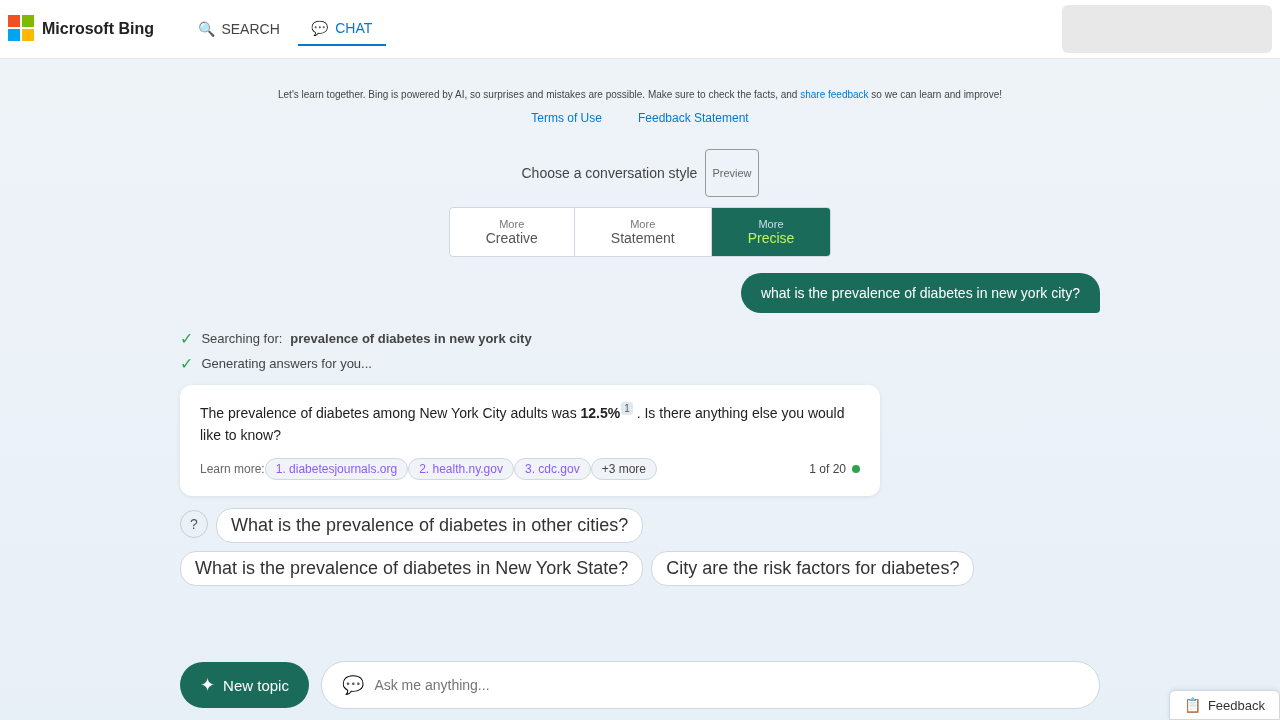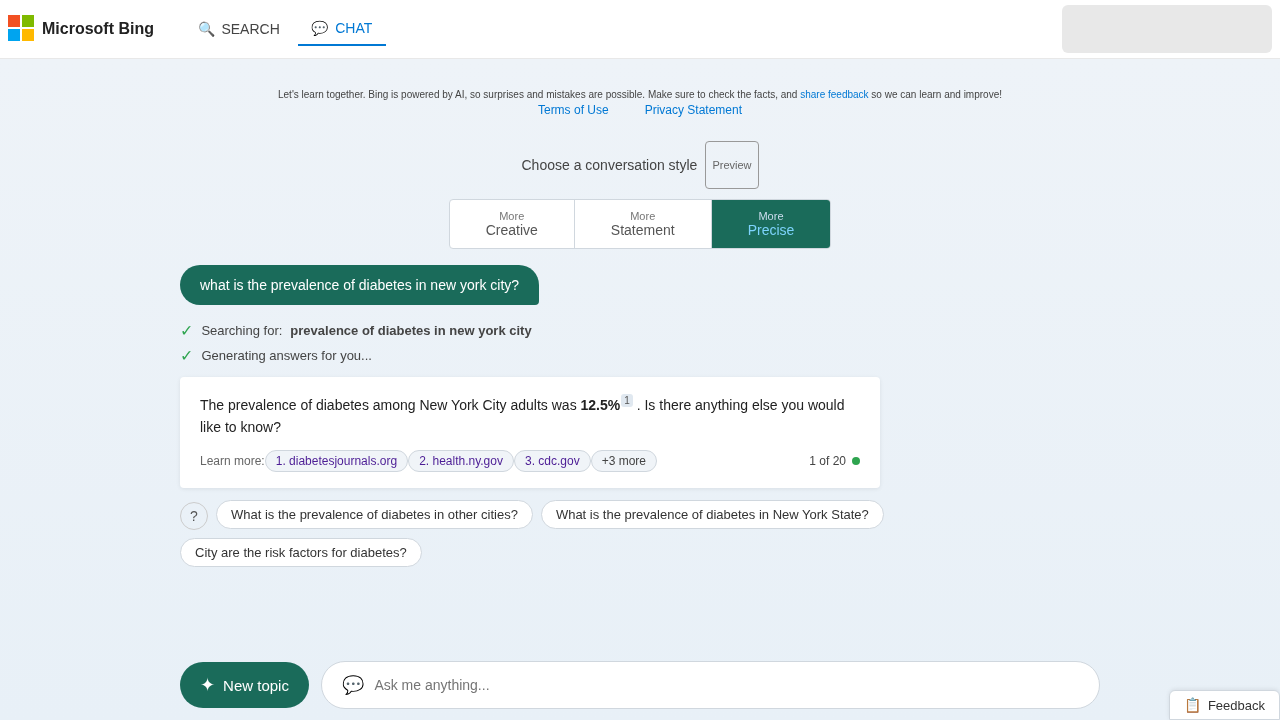--- a/index.html
+++ b/index.html
@@ -87,20 +87,21 @@
       line-height: 1.6;
     }
     .info-banner a {
       color: #0078d4;
       text-decoration: none;
     }
     .info-links {
       display: flex;
       justify-content: center;
       gap: 36px;
+      margin-top: 8px;
     }
     .info-links a {
       font-size: 12px;
       color: #0078d4;
       text-decoration: none;
     }
 
     
     .conv-style-section {
       display: flex;
@@ -150,34 +151,35 @@
     .style-btn .style-name {
       font-size: 14px;
       font-weight: 500;
       text-align: center;
     }
     .style-btn.active {
       background: #1a6b5a;
       color: #fff;
     }
     .style-btn.active .more-label { color: #cde; }
-    .style-btn.active .style-name { color: #7dd3fc; }
+    .style-btn.active .style-name { color: #bef264; }
 
     
     .chat-area {
       width: 100%;
       max-width: 960px;
       padding: 16px 20px 0;
       flex: 1;
       overflow-y: auto;
     }
 
     
     .user-message {
       display: flex;
+      justify-content: flex-end;
       margin-bottom: 16px;
     }
     .user-bubble {
       background: #1a6b5a;
       color: #fff;
       border-radius: 20px 20px 4px 20px;
       padding: 12px 20px;
       font-size: 14px;
       max-width: 600px;
     }
@@ -198,21 +200,21 @@
     }
     .check-icon {
       color: #2ea44f;
       font-size: 16px;
     }
     .status-bold { font-weight: 700; }
 
     
     .answer-box {
       background: #fff;
-      border-radius: 4px;
+      border-radius: 12px;
       padding: 16px 20px;
       max-width: 700px;
       margin-bottom: 12px;
       box-shadow: 0 1px 4px rgba(0,0,0,0.08);
     }
     .answer-text {
       font-size: 14px;
       color: #222;
       line-height: 1.6;
     }
@@ -236,21 +238,21 @@
       font-size: 12px;
       color: #666;
       font-weight: 500;
     }
     .source-link {
       font-size: 12px;
       background: #f0f4f8;
       border: 1px solid #d0d7de;
       border-radius: 12px;
       padding: 3px 10px;
-      color: #4c1d95;
+      color: #8b5cf6;
       text-decoration: none;
       cursor: pointer;
     }
     .more-sources {
       font-size: 12px;
       background: #f0f4f8;
       border: 1px solid #d0d7de;
       border-radius: 12px;
       padding: 3px 10px;
       color: #444;
@@ -292,21 +294,21 @@
       font-size: 14px;
       color: #555;
       flex-shrink: 0;
       margin-top: 2px;
     }
     .suggestion-chip {
       background: #fff;
       border: 1px solid #d0d7de;
       border-radius: 16px;
       padding: 6px 14px;
-      font-size: 13px;
+      font-size: 18px;
       color: #333;
       cursor: pointer;
     }
 
     
     .bottom-bar {
       width: 100%;
       max-width: 960px;
       display: flex;
       align-items: center;
@@ -405,21 +407,21 @@
 </div>
 
 <div class="main">
 
   <div class="info-banner">
     <p>
       <span>Let's learn together. Bing is powered by AI, so surprises and mistakes are possible. Make sure to check the facts, and </span><a>share feedback</a><span> so we can learn and improve!</span>
     </p>
     <div class="info-links">
       <a>Terms of Use</a>
-      <a>Privacy Statement</a>
+      <a>Feedback Statement</a>
     </div>
   </div>
 
   <div class="conv-style-section">
     <div class="conv-style-label">
       <span>Choose a conversation style</span>
       <span class="preview-badge">Preview</span>
     </div>
     <div class="style-buttons">
       <button class="style-btn">

